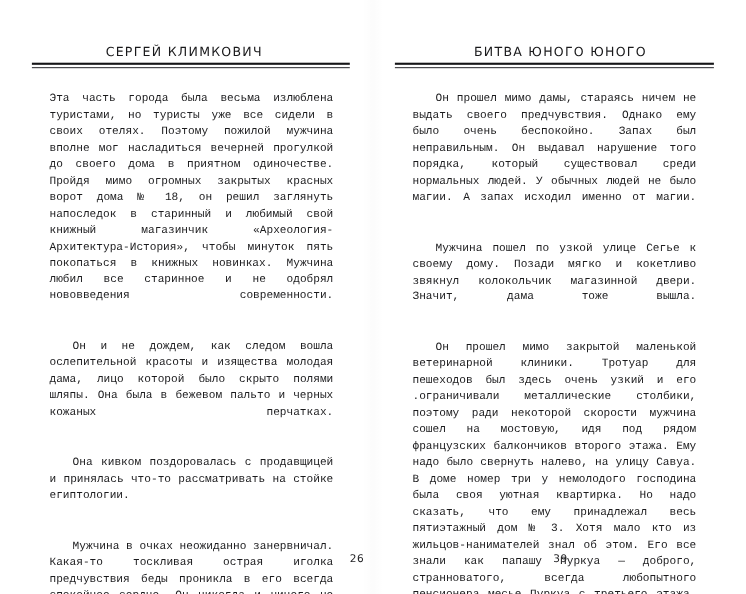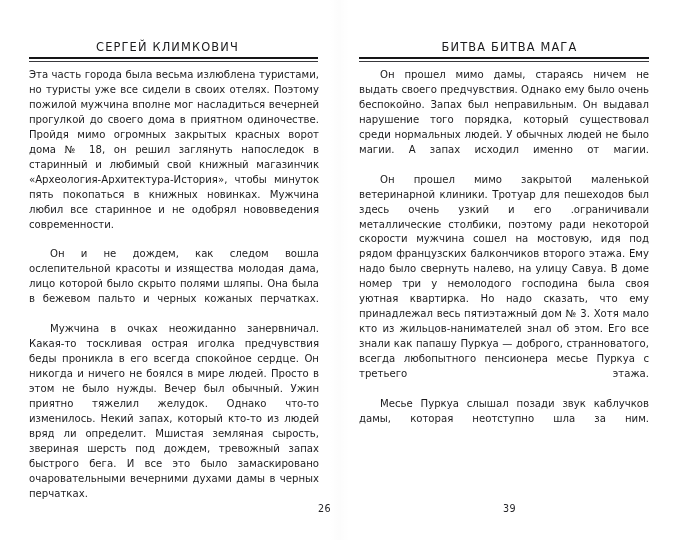--- a/index.html
+++ b/index.html
@@ -83,23 +83,24 @@
     color: #1b1b1d;
     text-align: justify;
     text-justify: inter-word;
     -webkit-hyphens: none;
     hyphens: none;
   }
   .page-left .textblock { left: 29px; width: 290px; }
   .page-right .textblock { left: 20px; width: 290px; }
 
   .textblock p {
-    margin: 0;
+    margin: 16px;
     text-indent: 21px;
     text-align: justify;
+    font-family: Liberation Mono, monospace;
   }
   .textblock p.cont {
     text-indent: 0;
   }
   
   .textblock p:after {
     content: "";
     display: inline-block;
     width: 100%;
   }
@@ -151,39 +152,41 @@
 
     <div class="rule-wrap">
       <div class="rule-thick"></div>
       <div class="rule-gap"></div>
       <div class="rule-thin"></div>
     </div>
 
     <div class="textblock">
       <p class="cont">Эта часть города была весьма излюблена туристами, но туристы уже все сидели в своих отелях. Поэтому пожилой мужчина вполне мог насладиться вечерней прогулкой до своего дома в приятном одиночестве. Пройдя мимо огромных закрытых красных ворот дома № 18, он решил заглянуть напоследок в старинный и любимый свой книжный магазинчик «Археология-Архитектура-История», чтобы минуток пять покопаться в книжных новинках. Мужчина любил все старинное и не одобрял нововведения современности.</p>
       <p>Он и не дождем, как следом вошла ослепительной красоты и изящества молодая дама, лицо которой было скрыто полями шляпы. Она была в бежевом пальто и черных кожаных перчатках.</p>
+      <p>Она кивком поздоровалась с продавщицей и принялась что-то рассматривать на стойке египтологии.</p>
       <p>Мужчина в очках неожиданно занервничал. Какая-то тоскливая острая иголка предчувствия беды проникла в его всегда спокойное сердце. Он никогда и ничего не боялся в мире людей. Просто в этом не было нужды. Вечер был обычный. Ужин приятно тяжелил желудок. Однако что-то изменилось. Некий запах, который кто-то из людей вряд ли определит. Мшистая земляная сырость, звериная шерсть под дождем, тревожный запах быстрого бега. И все это было замаскировано очаровательными вечерними духами дамы в черных перчатках.</p>
 
     </div>
 
     <div class="folio">26</div>
   </div>
 
   <div class="page page-right">
 
-    <div class="running-head">БИТВА БИТВА МАГА</div>
+    <div class="running-head">БИТВА ЮНОГО ЮНОГО</div>
 
     <div class="rule-wrap">
       <div class="rule-thick"></div>
       <div class="rule-gap"></div>
       <div class="rule-thin"></div>
     </div>
 
     <div class="textblock">
       <p>Он прошел мимо дамы, стараясь ничем не выдать своего предчувствия. Однако ему было очень беспокойно. Запах был неправильным. Он выдавал нарушение того порядка, который существовал среди нормальных людей. У обычных людей не было магии. А запах исходил именно от магии.</p>
+      <p>Мужчина пошел по узкой улице Сегье к своему дому. Позади мягко и кокетливо звякнул колокольчик магазинной двери. Значит, дама тоже вышла.</p>
       <p>Он прошел мимо закрытой маленькой ветеринарной клиники. Тротуар для пешеходов был здесь очень узкий и его .ограничивали металлические столбики, поэтому ради некоторой скорости мужчина сошел на мостовую, идя под рядом французских балкончиков второго этажа. Ему надо было свернуть налево, на улицу Савуа. В доме номер три у немолодого господина была своя уютная квартирка. Но надо сказать, что ему принадлежал весь пятиэтажный дом № 3. Хотя мало кто из жильцов-нанимателей знал об этом. Его все знали как папашу Пуркуа — доброго, странноватого, всегда любопытного пенсионера месье Пуркуа с третьего этажа.</p>
       <p>Месье Пуркуа слышал позади звук каблучков дамы, которая неотступно шла за ним.</p>
 
     </div>
 
     <div class="folio">39</div>
   </div>
 
   <div class="gutter"></div>
   <div class="scan-tint"></div>

